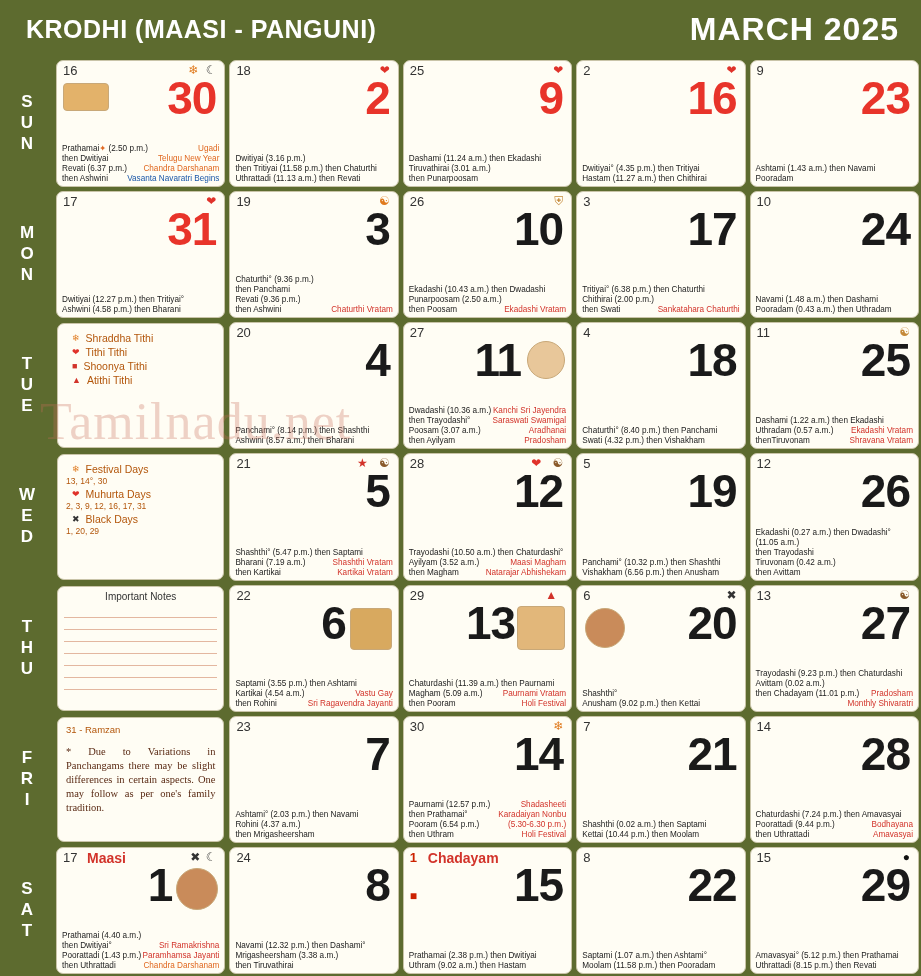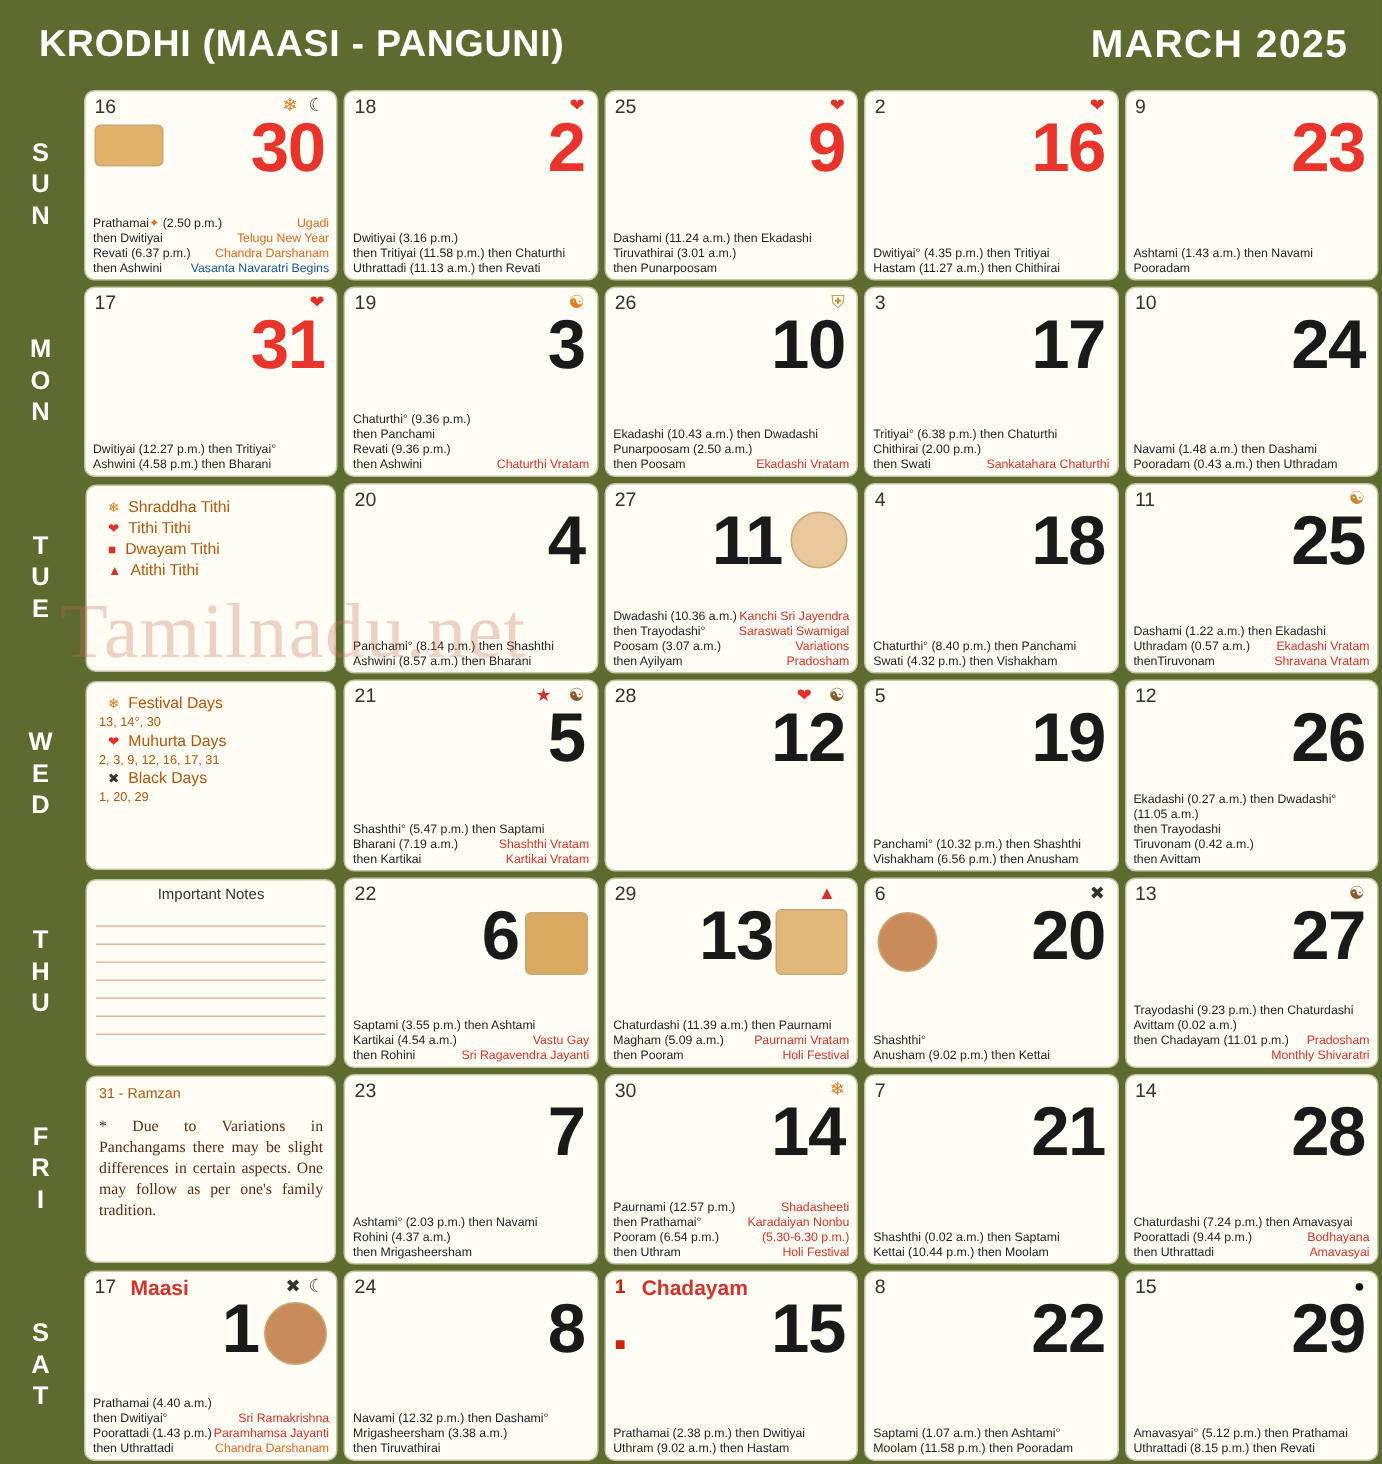--- a/index.html
+++ b/index.html
@@ -13,21 +13,21 @@
   .page{position:relative;width:921px;height:976px;box-sizing:border-box;padding:0;}
   .header{
     height:58px;display:flex;align-items:center;justify-content:space-between;
     padding:0 22px 0 26px;box-sizing:border-box;
   }
   .header .left{
     color:#ffffff;font-weight:bold;font-size:25px;letter-spacing:.5px;
     font-family:"Liberation Sans", sans-serif;
   }
   .header .right{
-    color:#ffffff;font-weight:bold;font-size:26px;letter-spacing:1px;
+    color:#ffffff;font-weight:bold;font-size:32px;letter-spacing:1px;
   }
   .grid{
     position:absolute;left:0;top:58px;width:921px;height:918px;
     display:grid;
     grid-template-columns:54px repeat(5,1fr);
     grid-template-rows:repeat(7,1fr);
     gap:0;
   }
   .daylabel{
     color:#ffffff;font-weight:bold;font-size:17px;
@@ -200,37 +200,37 @@
       <div class="row">
           <span class="ic-flower">❄</span>
           <span class="lbl ttl">Shraddha Tithi</span>
         </div>
       <div class="row">
           <span class="ic-heart">❤</span>
           <span class="lbl ttl">Tithi Tithi</span>
         </div>
       <div class="row">
           <span style="color:#d2332a">■</span>
-          <span class="lbl ttl">Dwayam Tithi</span>
+          <span class="lbl ttl">Shoonya Tithi</span>
         </div>
       <div class="row">
           <span style="color:#d2332a">▲</span>
           <span class="lbl ttl">Atithi Tithi</span>
         </div>
     </div>
     <div class="cell" style="grid-row:3;grid-column:3;">
       <span class="eng">20</span>
       <span class="tam">4</span>
       <div class="notes">Panchami° (8.14 p.m.) then Shashthi<br>Ashwini (8.57 a.m.) then Bharani</div>
     </div>
     <div class="cell" style="grid-row:3;grid-column:4;">
       <span class="eng">27</span>
       <span class="thumb" style="right:6px;top:18px;width:36px;height:36px;"></span>
       <span class="tam" style="right:50px;">11</span>
-      <div class="notes">Dwadashi (10.36 a.m.) <span class="r" style="float:right">Kanchi Sri Jayendra</span><br>then Trayodashi° <span class="r" style="float:right">Saraswati Swamigal</span><br>Poosam (3.07 a.m.) <span class="r" style="float:right">Variations</span><br>then Ayilyam <span class="r" style="float:right">Pradosham</span></div>
+      <div class="notes">Dwadashi (10.36 a.m.) <span class="r" style="float:right">Kanchi Sri Jayendra</span><br>then Trayodashi° <span class="r" style="float:right">Saraswati Swamigal</span><br>Poosam (3.07 a.m.) <span class="r" style="float:right">Aradhanai</span><br>then Ayilyam <span class="r" style="float:right">Pradosham</span></div>
     </div>
     <div class="cell" style="grid-row:3;grid-column:5;">
       <span class="eng">4</span>
       <span class="tam">18</span>
       <div class="notes">Chaturthi° (8.40 p.m.) then Panchami<br>Swati (4.32 p.m.) then Vishakham</div>
     </div>
     <div class="cell" style="grid-row:3;grid-column:6;">
       <span class="eng">11</span>
       <span class="ico" style="right:8px;top:3px;color:#c58a3a;">☯</span>
       <span class="tam">25</span>
@@ -262,20 +262,21 @@
       <span class="ico" style="right:30px;top:3px;color:#d2332a;">★</span>
       <span class="ico" style="right:8px;top:3px;color:#8a5a2a;">☯</span>
       <span class="tam">5</span>
       <div class="notes">Shashthi° (5.47 p.m.) then Saptami<br>Bharani (7.19 a.m.) <span class="r" style="float:right">Shashthi Vratam</span><br>then Kartikai <span class="r" style="float:right">Kartikai Vratam</span></div>
     </div>
     <div class="cell" style="grid-row:4;grid-column:4;">
       <span class="eng">28</span>
       <span class="ico ic-heart" style="right:30px;top:3px;">❤</span>
       <span class="ico" style="right:8px;top:3px;color:#8a5a2a;">☯</span>
       <span class="tam">12</span>
+      <div class="notes">Trayodashi (10.50 a.m.) then Chaturdashi°<br>Ayilyam (3.52 a.m.) <span class="r" style="float:right">Maasi Magham</span><br>then Magham <span class="r" style="float:right">Natarajar Abhishekam</span></div>
     </div>
     <div class="cell" style="grid-row:4;grid-column:5;">
       <span class="eng">5</span>
       <span class="tam">19</span>
       <div class="notes">Panchami° (10.32 p.m.) then Shashthi<br>Vishakham (6.56 p.m.) then Anusham</div>
     </div>
     <div class="cell" style="grid-row:4;grid-column:6;">
       <span class="eng">12</span>
       <span class="tam">26</span>
       <div class="notes">Ekadashi (0.27 a.m.) then Dwadashi° (11.05 a.m.)<br>then Trayodashi<br>Tiruvonam (0.42 a.m.)<br>then Avittam</div>

